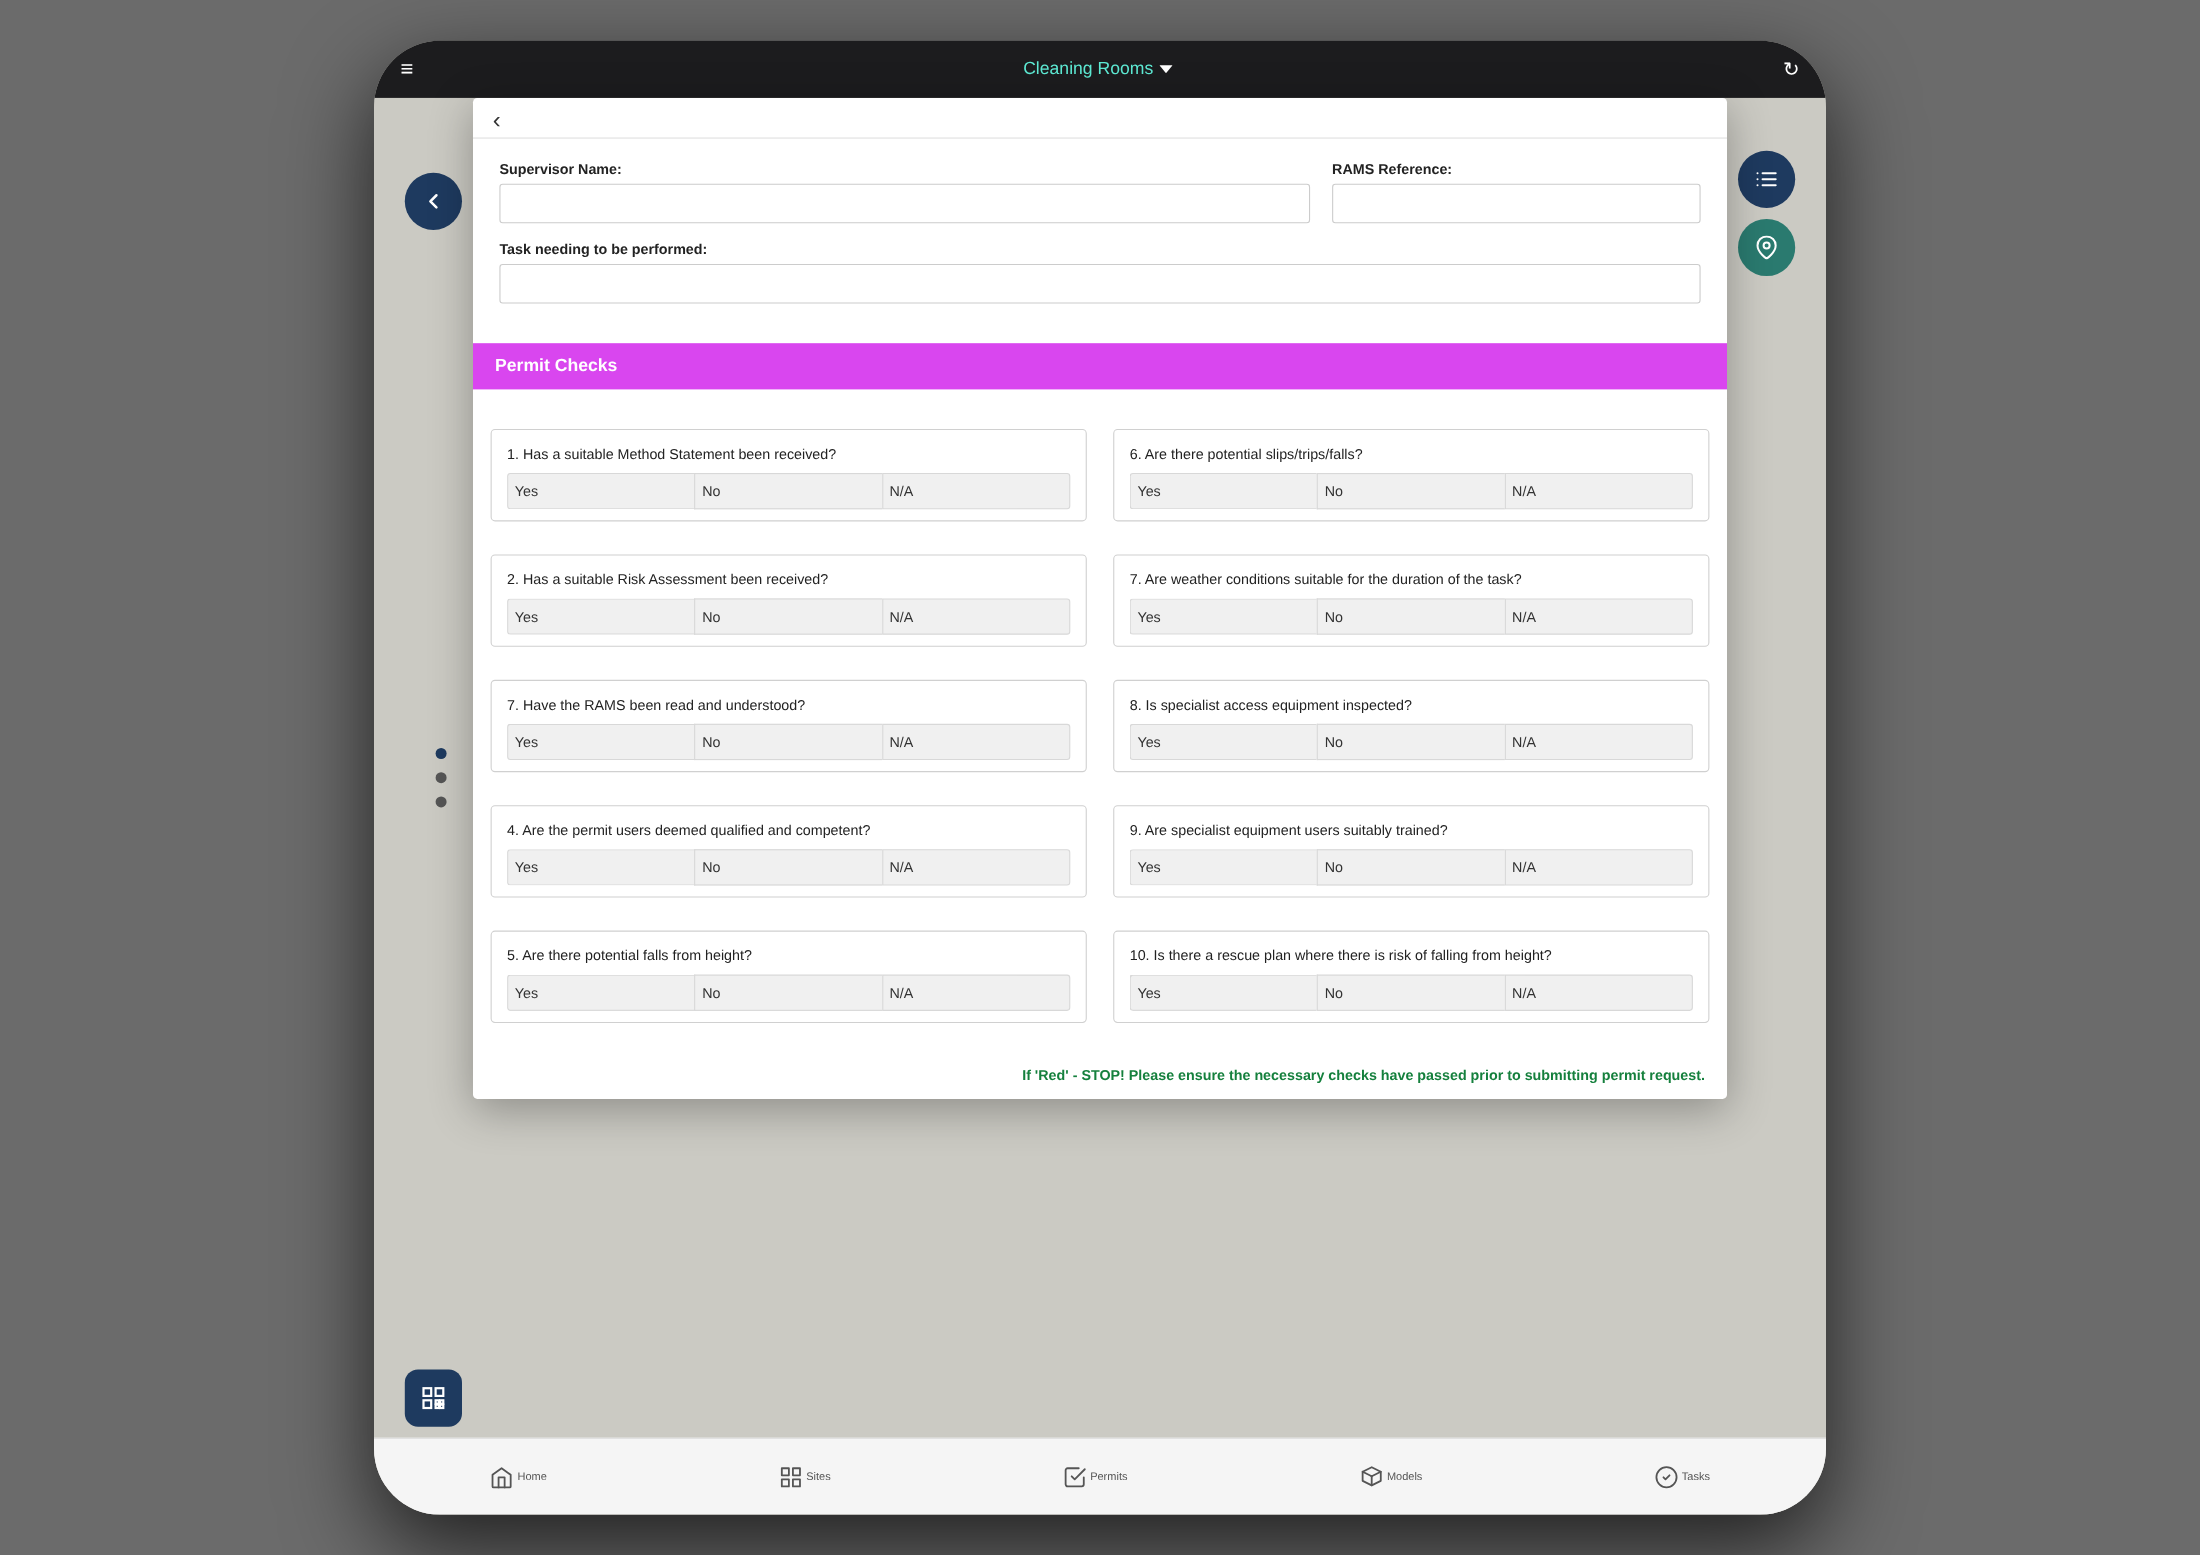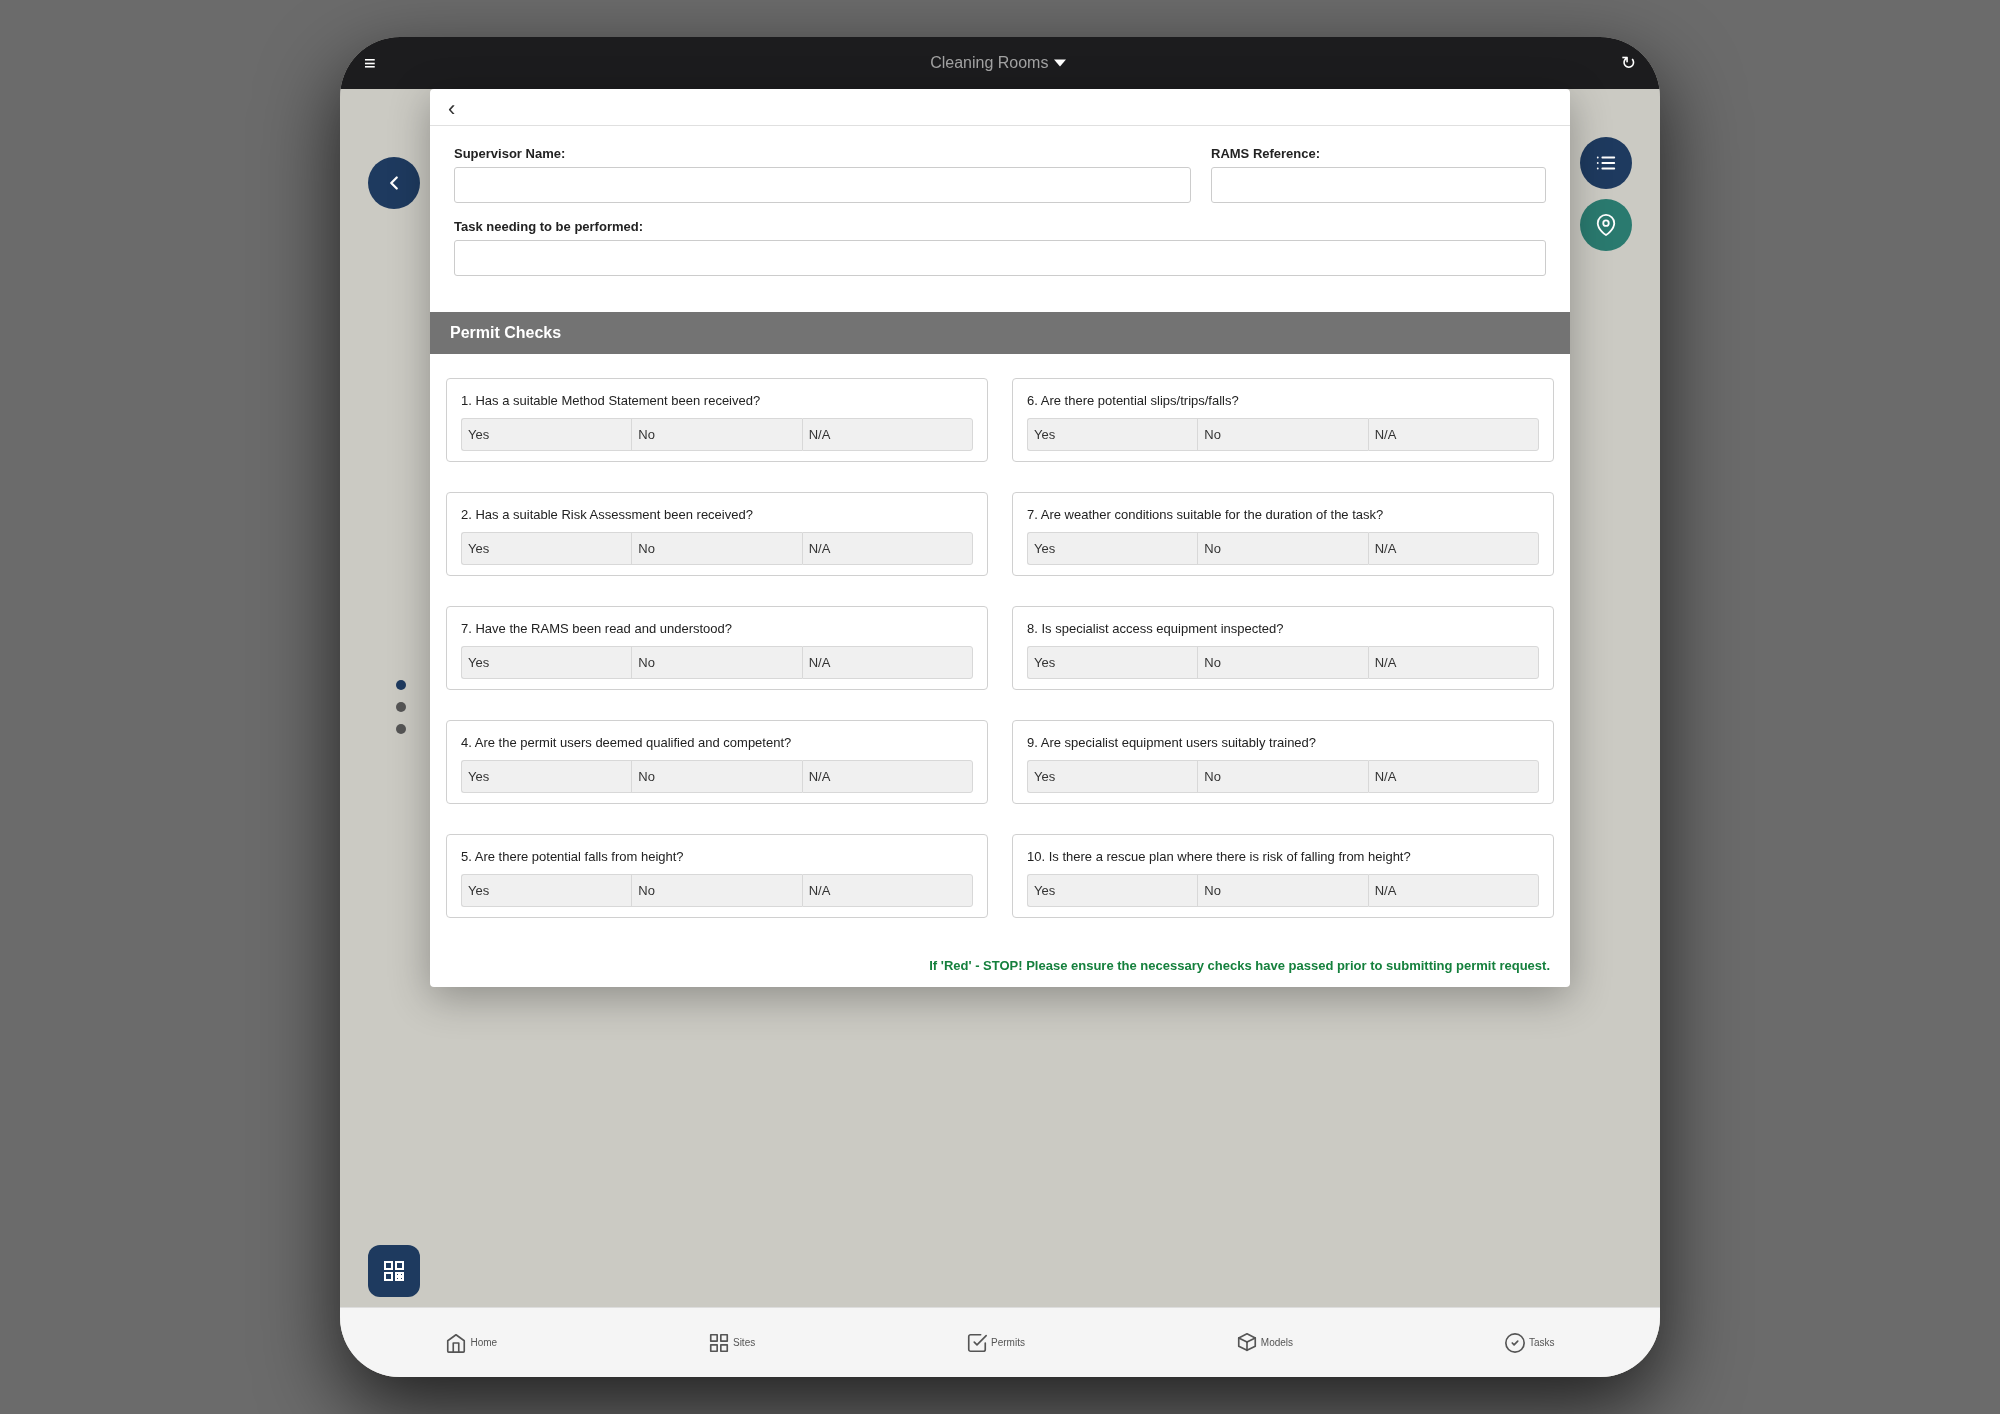--- a/index.html
+++ b/index.html
@@ -57,21 +57,21 @@
       z-index: 10;
     }
 
     .top-bar-menu {
       color: #fff;
       font-size: 20px;
       cursor: pointer;
     }
 
     .top-bar-title {
-      color: #a3a3a3;
+      color: #5eead4;
       font-size: 16px;
       font-weight: 500;
       display: flex;
       align-items: center;
       gap: 6px;
     }
 
     .top-bar-title svg {
       width: 12px;
       height: 12px;
@@ -257,26 +257,26 @@
       border: 1px solid #ccc;
       border-radius: 3px;
       padding: 0 8px;
       font-size: 14px;
       background: #fff;
       outline: none;
     }
 
     
     .section-header {
-      background: #737373;
+      background: #d946ef;
       color: #fff;
       font-size: 16px;
       font-weight: 700;
       padding: 12px 20px;
-      margin-bottom: 24px;
+      margin-bottom: 36px;
     }
 
     
     .questions-grid {
       display: grid;
       grid-template-columns: 1fr 1fr;
       gap: 14px 24px;
       padding: 0 16px 10px;
     }
 

